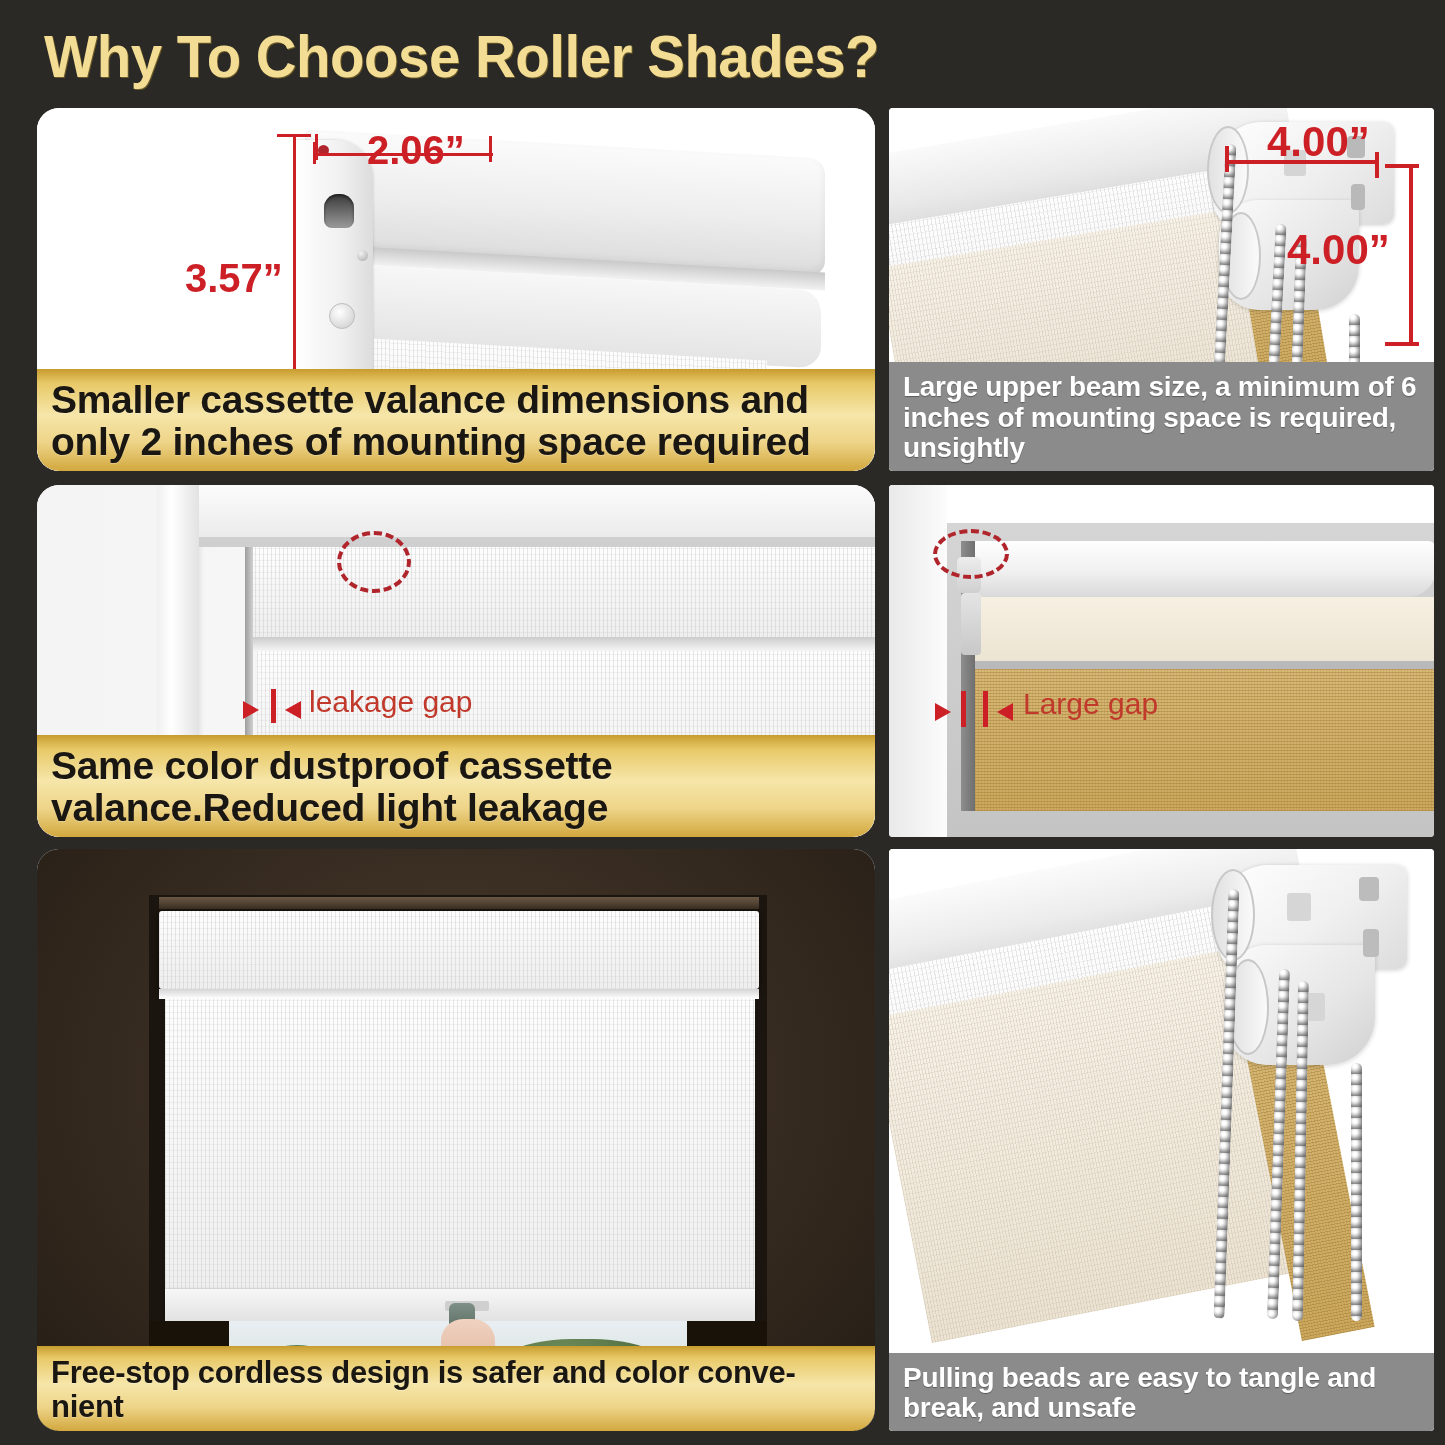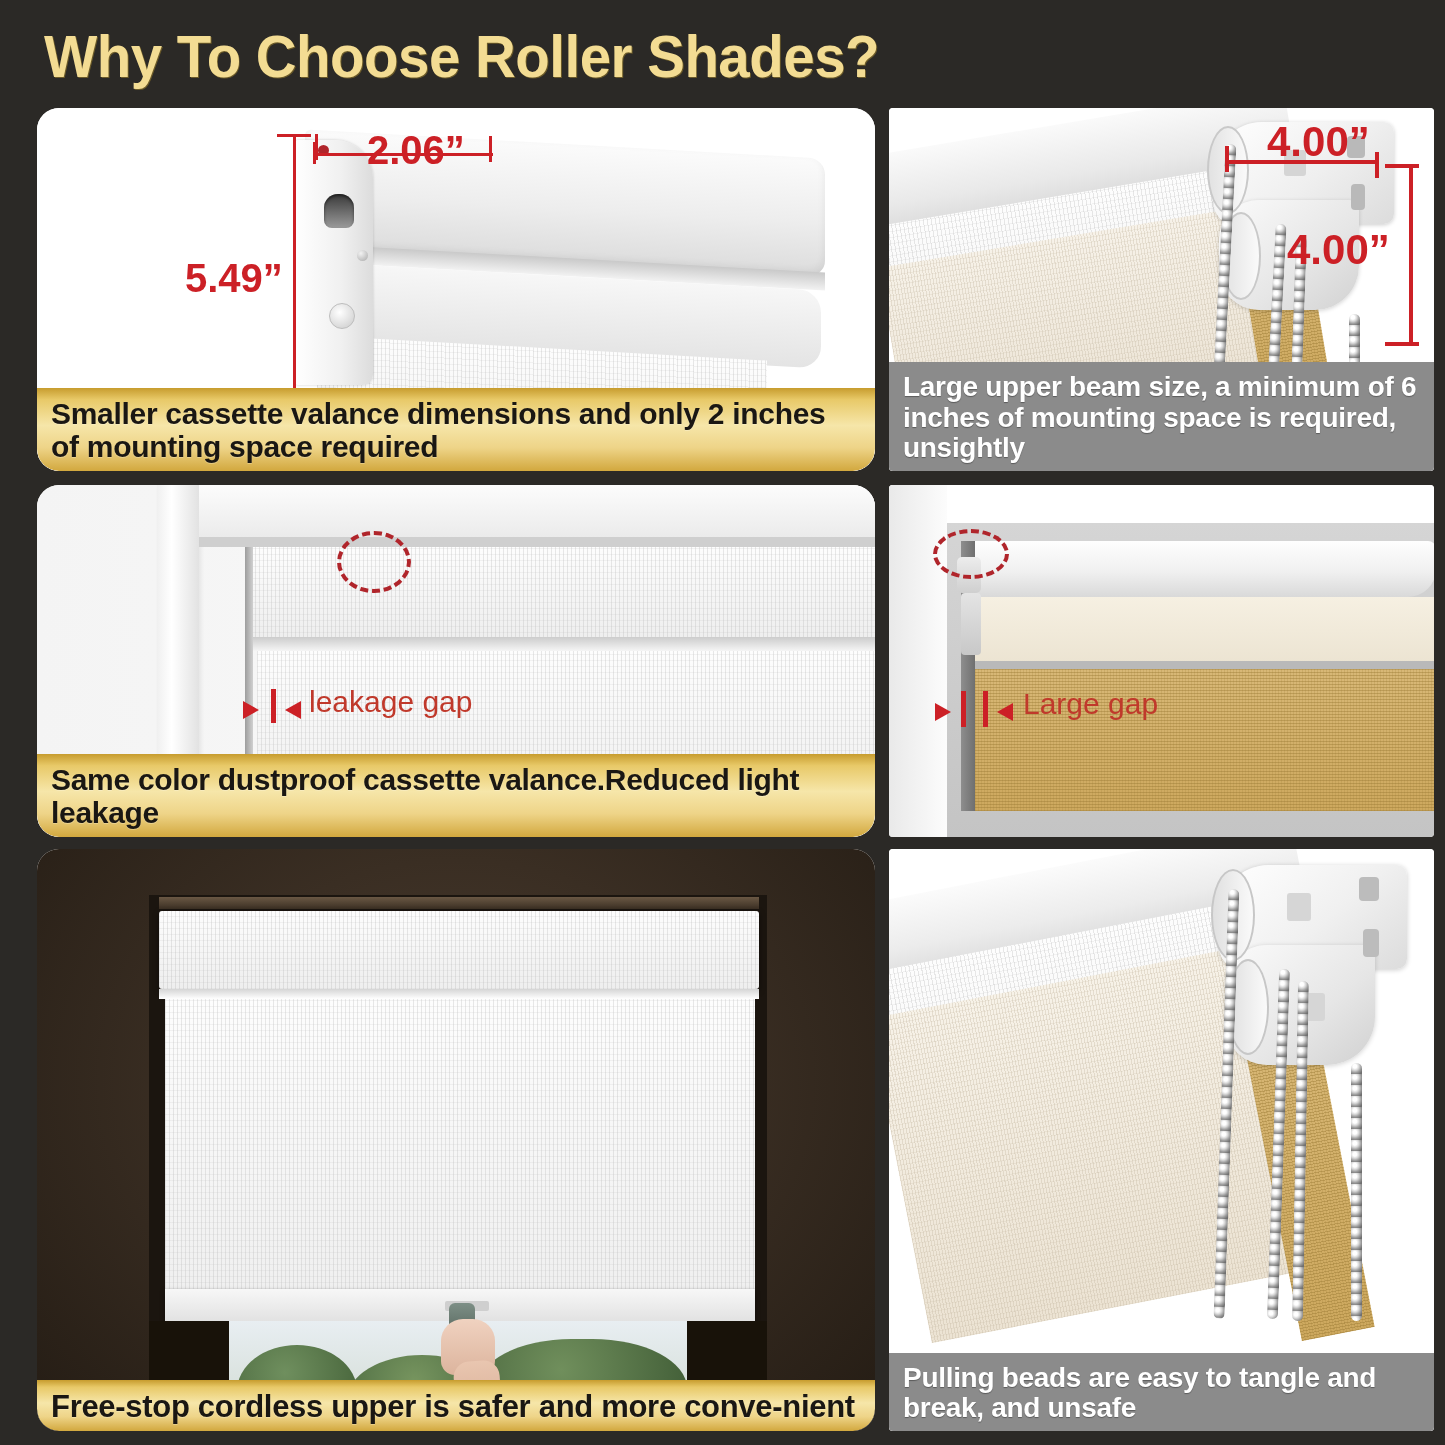--- a/index.html
+++ b/index.html
@@ -41,21 +41,21 @@
     position: absolute; left: 0; right: 0; bottom: 0;
     padding: 10px 14px 8px 14px;
     font-weight: 700; line-height: 1.08;
     letter-spacing: -0.3px;
   }
   .cap.gold {
     color: #1a1713;
     background: linear-gradient(to bottom,
         #c79c2e 0%, #e8c968 14%, #f6e6a9 45%, #eed488 72%, #d2a83e 100%);
     border-bottom-left-radius: 22px; border-bottom-right-radius: 22px;
-    font-size: 30px;
+    font-size: 39px;
     text-shadow: 0 1px 0 rgba(255,255,255,.25);
   }
   .cap.gold.tall { font-size: 31px; }
   .cap.gray {
     color: #ffffff; background: #8b8b8b;
     font-size: 28px;
     text-shadow: 0 1px 1px rgba(0,0,0,.35);
   }
 
   
@@ -149,21 +149,21 @@
           <div class="dimline" style="left:276px;top:45px;width:180px;height:3px;"></div>
           <div class="dimline" style="left:276px;top:34px;width:3px;height:22px;"></div>
           <div class="dimline" style="left:278px;top:26px;width:3px;height:26px;"></div>
           <div class="dimline" style="left:452px;top:28px;width:3px;height:26px;"></div>
 
           <div class="dimtext" style="left:330px;top:20px;font-size:40px;">2.06”</div>
 
           <div class="dimline" style="left:256px;top:26px;width:3px;height:296px;"></div>
           <div class="dimline" style="left:240px;top:26px;width:34px;height:3px;"></div>
           <div class="dimline" style="left:240px;top:319px;width:34px;height:3px;"></div>
-          <div class="dimtext" style="left:148px;top:148px;font-size:40px;">5.49”</div>
+          <div class="dimtext" style="left:148px;top:148px;font-size:40px;">3.57”</div>
         </div>
         <div class="cap gold">Smaller cassette valance dimensions and only 2 inches of mounting space required</div>
       </div>
 
       <div class="panel right">
         <div class="art">
           <div style="position:absolute;inset:0;background:#fff;"></div>
 
           <div style="position:absolute;left:-20px;top:48px;width:420px;height:86px;
                       transform:rotate(-9.5deg);transform-origin:left top;border-radius:8px;
@@ -317,21 +317,21 @@
           <div style="position:absolute;left:112px;top:472px;width:80px;height:108px;background:#181209;"></div>
           <div style="position:absolute;left:650px;top:472px;width:80px;height:108px;background:#181209;"></div>
 
           <div style="position:absolute;left:412px;top:454px;width:26px;height:26px;border-radius:6px;
                       background:linear-gradient(to bottom,#7d8f86,#5f6f66);"></div>
           <div style="position:absolute;left:404px;top:470px;width:54px;height:56px;border-radius:22px 22px 14px 14px;
                       background:linear-gradient(to bottom,#f0d2c0,#dcb49d);"></div>
           <div style="position:absolute;left:418px;top:512px;width:46px;height:70px;border-radius:16px;
                       background:linear-gradient(to bottom,#e9c6b0,#d3a88f);transform:rotate(-4deg);"></div>
         </div>
-        <div class="cap gold tall">Free-stop cordless upper is safer and more conve-nient</div>
+        <div class="cap gold tall">Free-stop cordless design is safer and color conve-nient</div>
       </div>
 
       <div class="panel right">
         <div class="art">
           <div style="position:absolute;inset:0;background:#ffffff;"></div>
 
           <div style="position:absolute;left:-30px;top:56px;width:440px;height:84px;
                       transform:rotate(-11deg);transform-origin:left top;border-radius:8px;
                       background:linear-gradient(to bottom,#fbfbfb,#ececec 60%,#dadada);" class="fabric-white"></div>
 

